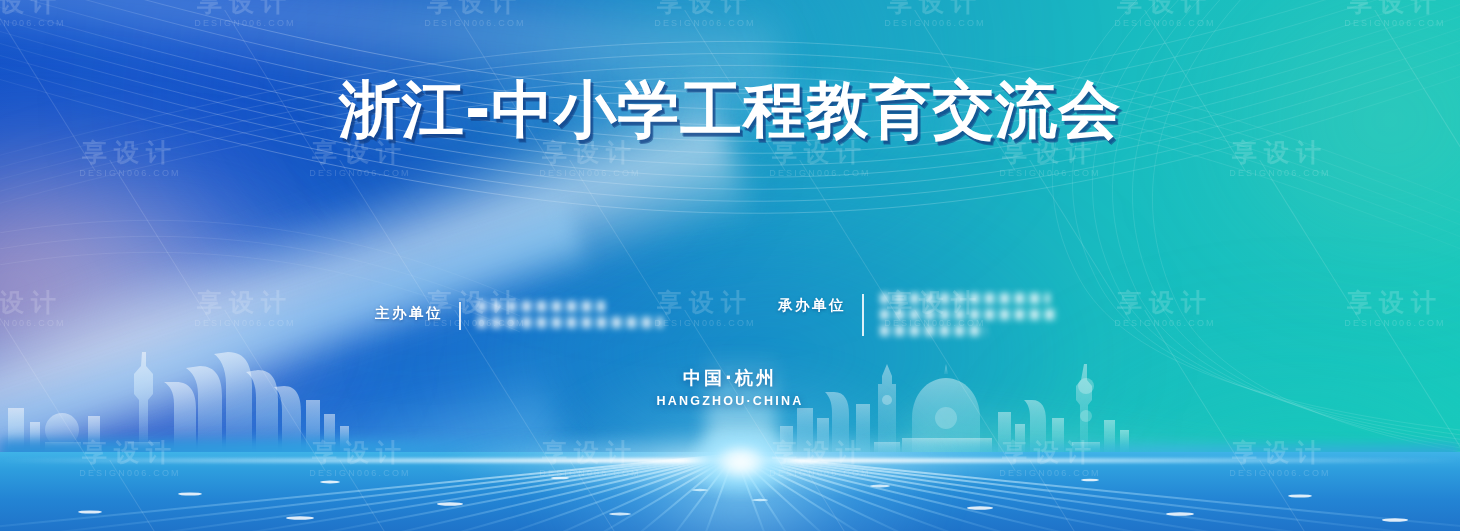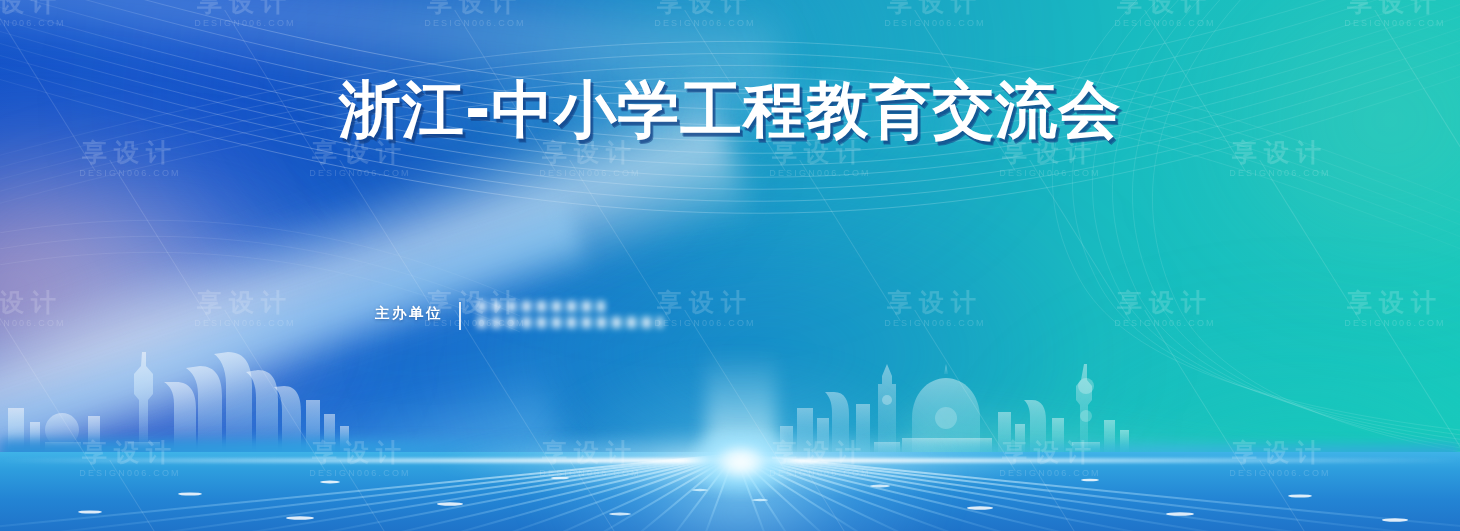--- a/index.html
+++ b/index.html
@@ -479,16 +479,29 @@
 
   <div class="orgs">
     <div class="org org-host">
       <div class="org-label">主办单位</div>
       <div class="org-div"></div>
       <div class="org-lines">
         <div class="blur-line" style="width:128px"></div>
         <div class="blur-line" style="width:186px"></div>
       </div>
     </div>
+    <div class="org org-co">
+      <div class="org-label">承办单位</div>
+      <div class="org-div"></div>
+      <div class="org-lines">
+        <div class="blur-line" style="width:170px"></div>
+        <div class="blur-line" style="width:178px"></div>
+        <div class="blur-line" style="width:106px"></div>
+      </div>
+    </div>
   </div>
 
+  <div class="city">
+    <div class="cn">中国·杭州</div>
+    <div class="en">HANGZHOU·CHINA</div>
+  </div>
 
 </div>
 
 </body></html>

